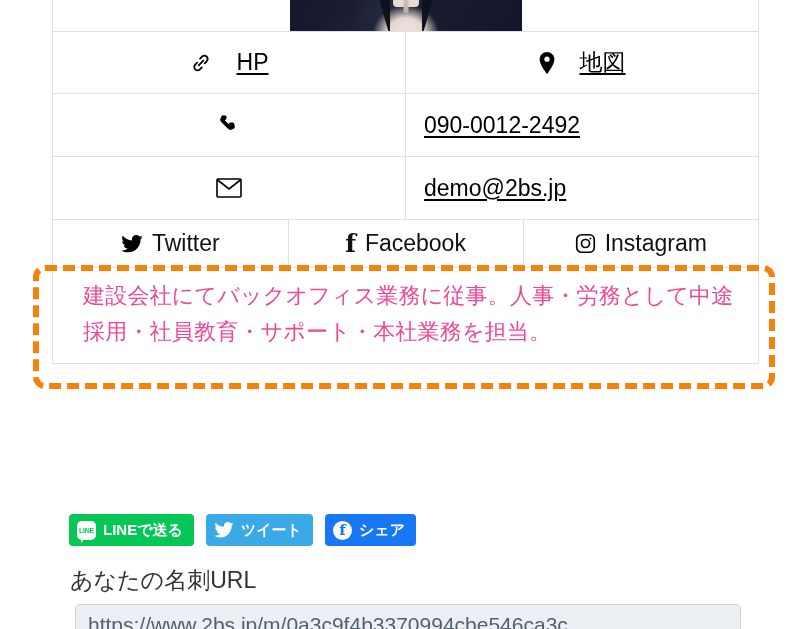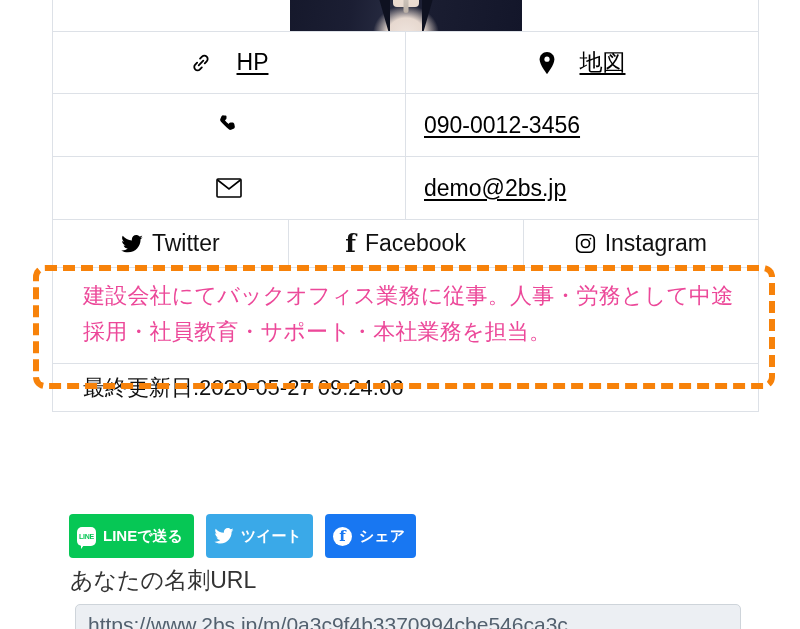--- a/index.html
+++ b/index.html
@@ -135,21 +135,21 @@
   .share-row {
     position: absolute;
     left: 69px;
     top: 514px;
     display: flex;
     align-items: center;
     gap: 12px;
   }
   .share-btn {
     display: flex; align-items: center; gap: 7px;
-    height: 44px;
+    height: 32px;
     padding: 0 11px 0 8px;
     border-radius: 4px;
     color: #ffffff;
     font-size: 15px;
     font-weight: bold;
     white-space: nowrap;
     cursor: pointer;
     user-select: none;
   }
   .share-btn.line { background: #06c755; }
@@ -252,21 +252,21 @@
 
       <tr>
         <td class="icon-cell">
           <span>
             <svg width="24" height="24" viewBox="0 0 24 24" fill="#000" style="margin:0 auto;">
               <path d="M6.6 2.4 C5.6 2.2 4.7 2.8 4.3 3.7 L3.3 6.1 c-.3.8-.1 1.7.5 2.3 2.4 2.6 5.3 5.5 8 7.9 .6.6 1.5.8 2.3.5 l2.4-1 c.9-.4 1.5-1.3 1.3-2.3 l-.5-2.6 c-.2-.9-1-1.5-1.9-1.5 h-1.8 c-.6 0-1.2.3-1.5.9 l-.4.7 c-1.5-1-2.8-2.3-3.8-3.8 l.7-.4 c.6-.3.9-.9.9-1.5 V3.5 c0-.6-.4-1-1-1.1 z"></path>
             </svg>
           </span>
         </td>
         <td class="value-cell">
-          <span class="val">090-0012-3456</span>
+          <span class="val">090-0012-2492</span>
         </td>
       </tr>
 
       <tr>
         <td class="icon-cell">
           <span>
             <svg width="26" height="20" viewBox="0 0 26 20" fill="none" stroke="#000" stroke-width="1.6" style="margin:0 auto;">
               <rect x="1" y="1" width="24" height="18" rx="1"></rect>
               <path d="M1.6 2 L13 11 L24.4 2"></path>
             </svg>
@@ -316,25 +316,20 @@
         </td>
       </tr>
 
       <tr>
         <td colspan="2" class="desc-cell">
           <div class="desc-text">建設会社にてバックオフィス業務に従事。人事・労務として中途採用・社員教育・サポート・本社業務を担当。</div>
         </td>
       </tr>
 
 
-      <tr>
-        <td colspan="2" class="plain-cell">
-          <span class="plain-text">最終更新日:2020-05-27 09:24:06</span>
-        </td>
-      </tr>
     </tbody>
   </table>
 
   <div class="highlight-box"></div>
 
   <div class="share-row">
     <div class="share-btn line">
       <span class="line-badge">
         <span>LINE</span>
       </span>

